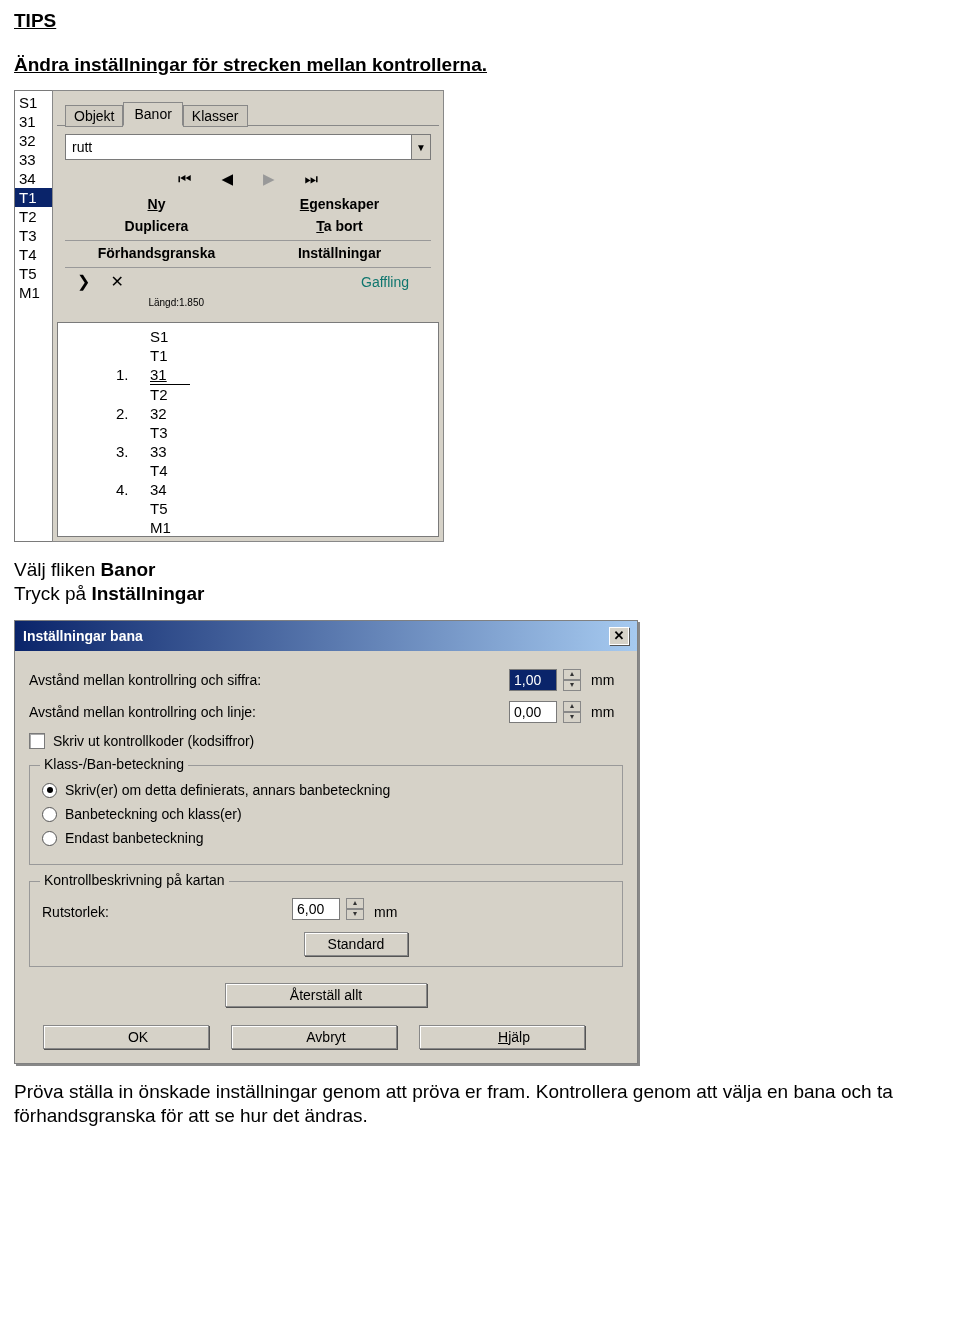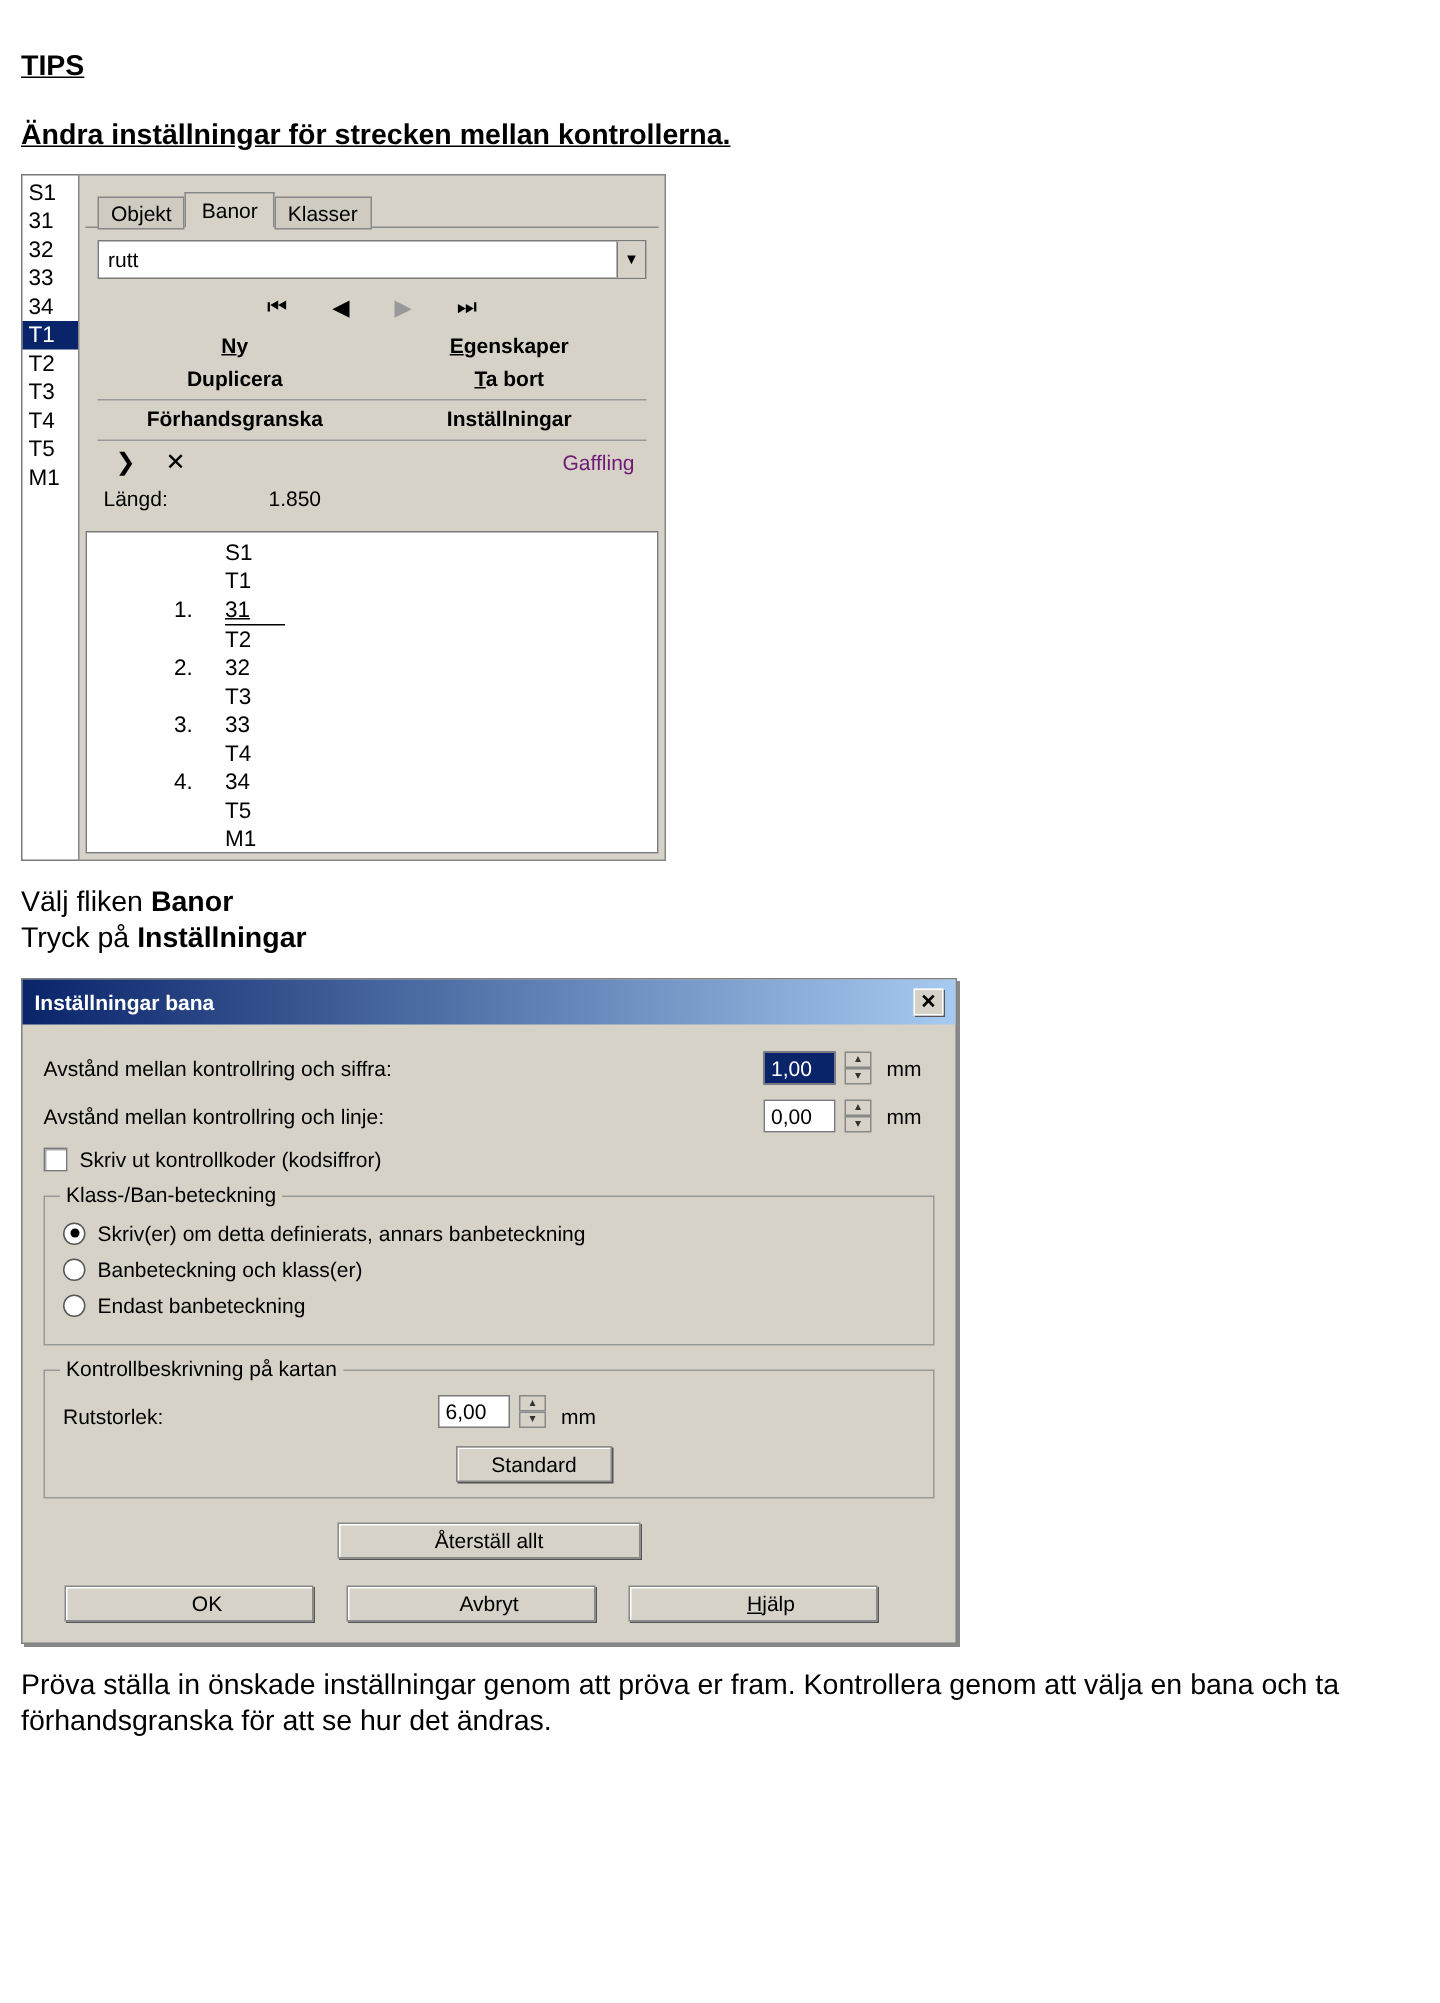--- a/index.html
+++ b/index.html
@@ -8,21 +8,20 @@
     margin: 0;
     padding: 10px 14px;
     width: 960px;
     box-sizing: border-box;
     font-size: 19px;
     color: #000;
   }
   .bold-underline {
     font-weight: bold;
     text-decoration: underline;
-    margin-top: 24px;
   }
   .tips {
     margin-bottom: 22px;
   }
   .subheading {
     margin-bottom: 14px;
   }
   .bold { font-weight: bold; }
   .panel-screenshot {
     width: 430px;
@@ -139,28 +138,29 @@
   .icon-row {
     display: flex;
     align-items: center;
     gap: 20px;
     font-size: 16px;
     padding-left: 12px;
     margin-bottom: 4px;
   }
   .icon-row .gaffling {
     margin-left: auto;
-    margin-right: 8px;
-    font-size: 14px;
-    color: #701a75;
+    margin-right: 22px;
+    font-size: 14px;
+    color: #0f766e;
   }
   .length-row {
     display: flex;
-    font-size: 14px;
+    font-size: 10px;
     padding: 2px 0 6px 4px;
+    text-align: right;
   }
   .length-row .label { width: 110px; }
   .sequence-box {
     background: #ffffff;
     border: 1px solid #7a7a7a;
     margin: 4px 4px 4px 4px;
     font-size: 15px;
     padding: 4px 8px;
     height: 215px;
     box-sizing: border-box;

